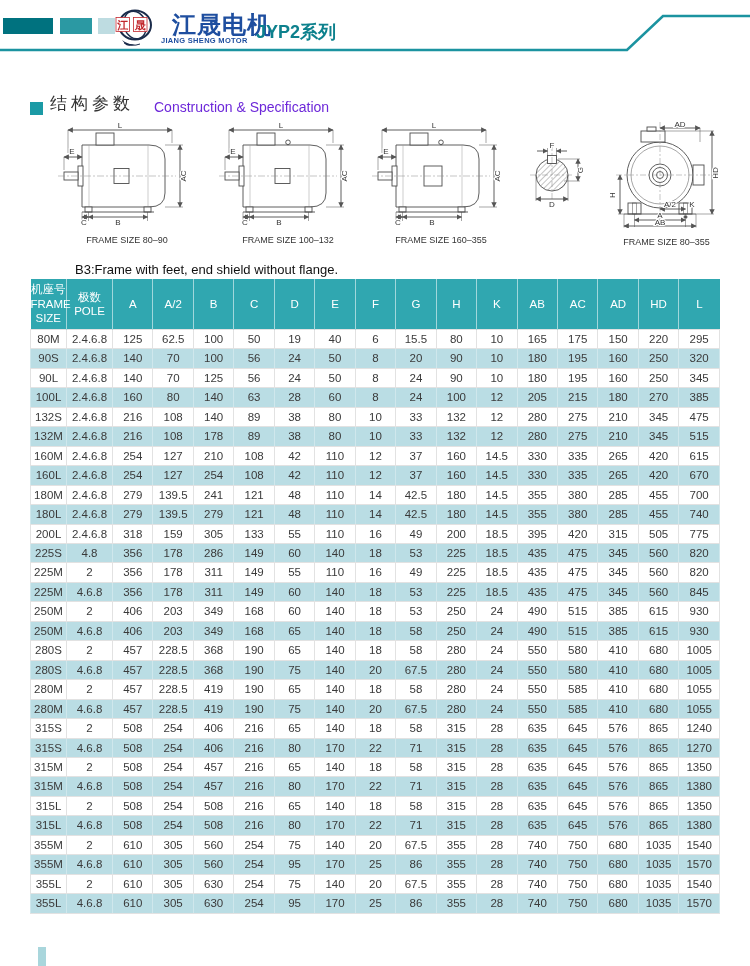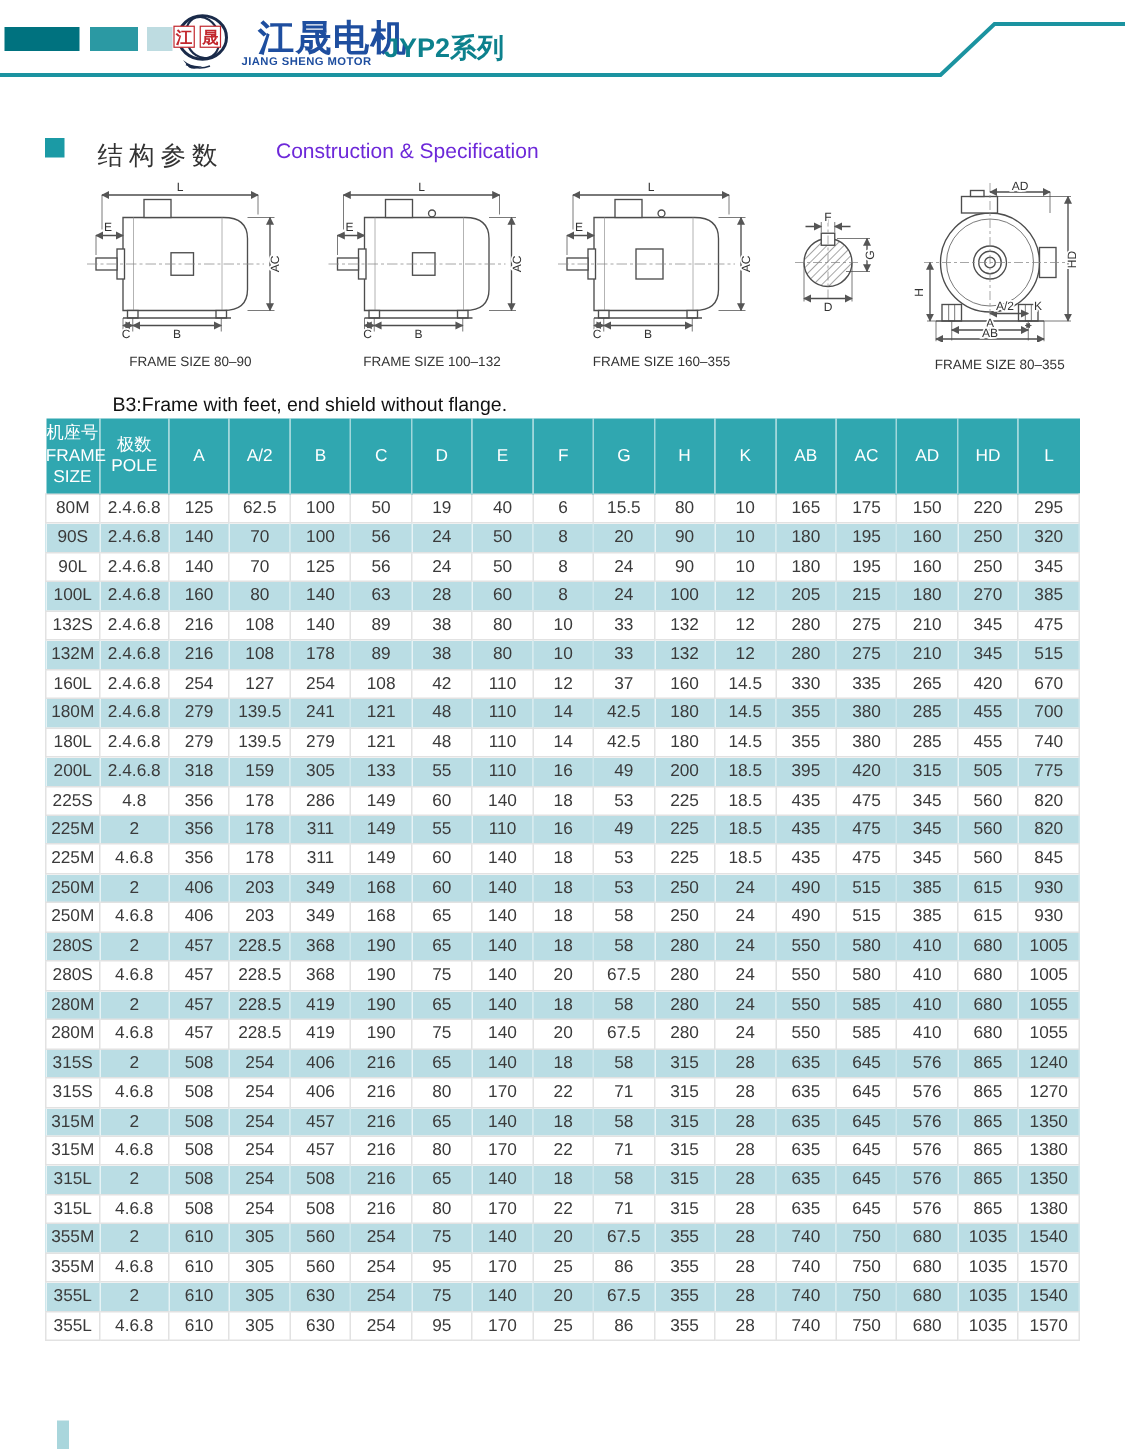--- a/index.html
+++ b/index.html
@@ -14,21 +14,21 @@
   .logo-mark{position:absolute;left:114px;top:6px;width:42px;height:42px;}
   .logo-cn{position:absolute;left:172px;top:9px;font-size:24px;font-weight:bold;
            color:#1e4e9f;letter-spacing:1px;white-space:nowrap;}
   .logo-en{position:absolute;left:161px;top:36px;font-size:7.5px;font-weight:bold;
            color:#1e4e9f;letter-spacing:.3px;white-space:nowrap;}
   .series{position:absolute;left:256px;top:20px;font-size:18px;font-weight:bold;
           color:#0d818d;white-space:nowrap;}
   .header-line{position:absolute;left:0;top:0;width:750px;height:60px;}
 
   
-  .section-title{position:absolute;left:30px;top:92px;display:flex;align-items:flex-start;gap:15px;}
+  .section-title{position:absolute;left:30px;top:92px;display:flex;align-items:flex-end;}
   .bullet{width:13px;height:13px;background:#1b9aa5;flex:0 0 auto;}
   .title-cn{margin-left:7px;font-size:17px;color:#333;letter-spacing:4px;white-space:nowrap;}
   .title-en{margin-left:20px;font-size:14px;color:#6d28d9;white-space:nowrap;}
 
   
   .fig{position:absolute;top:121px;text-align:center;margin:0;}
   .fig1{left:52px;width:150px;}
   .fig2{left:213px;width:150px;}
   .fig3{left:366px;width:150px;}
   .fig4{left:520px;width:215px;}
@@ -468,20 +468,39 @@
           <td>33</td>
           <td>132</td>
           <td>12</td>
           <td>280</td>
           <td>275</td>
           <td>210</td>
           <td>345</td>
           <td>515</td>
         </tr>
         <tr>
+          <td>160M</td>
+          <td>2.4.6.8</td>
+          <td>254</td>
+          <td>127</td>
+          <td>210</td>
+          <td>108</td>
+          <td>42</td>
+          <td>110</td>
+          <td>12</td>
+          <td>37</td>
+          <td>160</td>
+          <td>14.5</td>
+          <td>330</td>
+          <td>335</td>
+          <td>265</td>
+          <td>420</td>
+          <td>615</td>
+        </tr>
+        <tr>
           <td>160L</td>
           <td>2.4.6.8</td>
           <td>254</td>
           <td>127</td>
           <td>254</td>
           <td>108</td>
           <td>42</td>
           <td>110</td>
           <td>12</td>
           <td>37</td>

